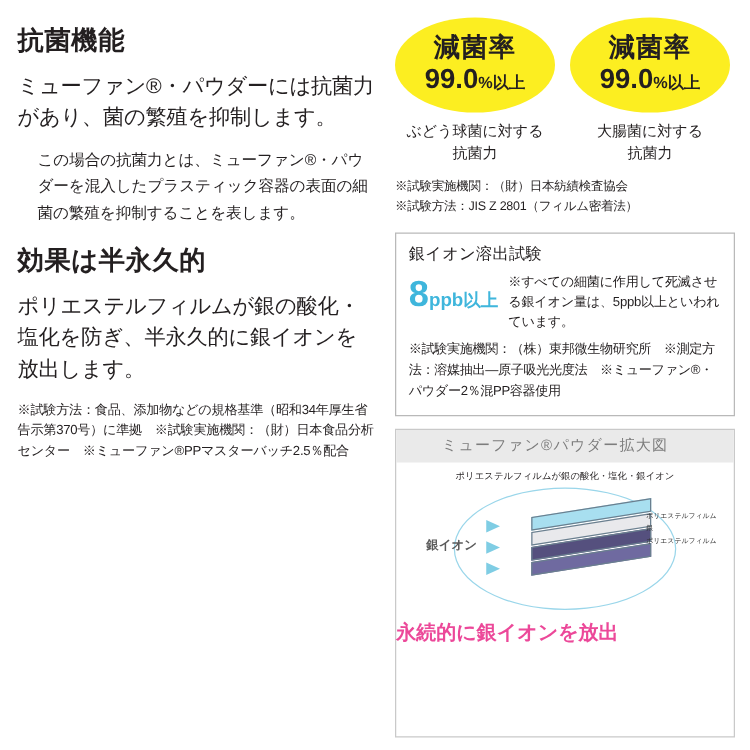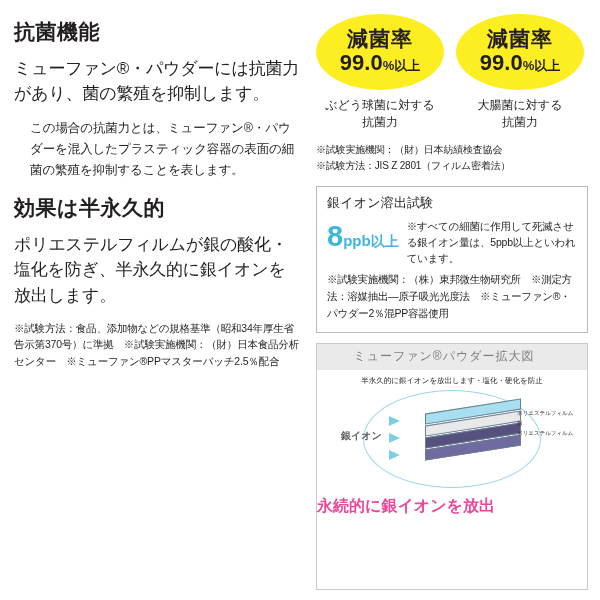--- a/index.html
+++ b/index.html
@@ -318,21 +318,21 @@
           <div class="ion-value">
             <span class="num">8</span><span class="unit">ppb</span><span class="suffix">以上</span>
           </div>
           <div class="ion-side">※すべての細菌に作用して死滅させる銀イオン量は、5ppb以上といわれています。</div>
         </div>
         <div class="ion-note">※試験実施機関：（株）東邦微生物研究所　※測定方法：溶媒抽出―原子吸光光度法　※ミューファン®・パウダー2％混PP容器使用</div>
       </div>
 
       <div class="diagram">
         <div class="diagram-title">ミューファン®パウダー拡大図</div>
-        <div class="diagram-caption">半永久的に銀イオンを放出します・塩化・硬化を防止</div>
+        <div class="diagram-caption">ポリエステルフィルムが銀の酸化・塩化・銀イオン</div>
         <div class="diagram-body">
           <div class="oval"></div>
           <div class="ion-label">銀イオン</div>
           <div class="arrows">
             <div class="arrow"></div>
             <div class="arrow"></div>
             <div class="arrow"></div>
           </div>
           <div class="layers">
             <div class="layer l1"></div>

